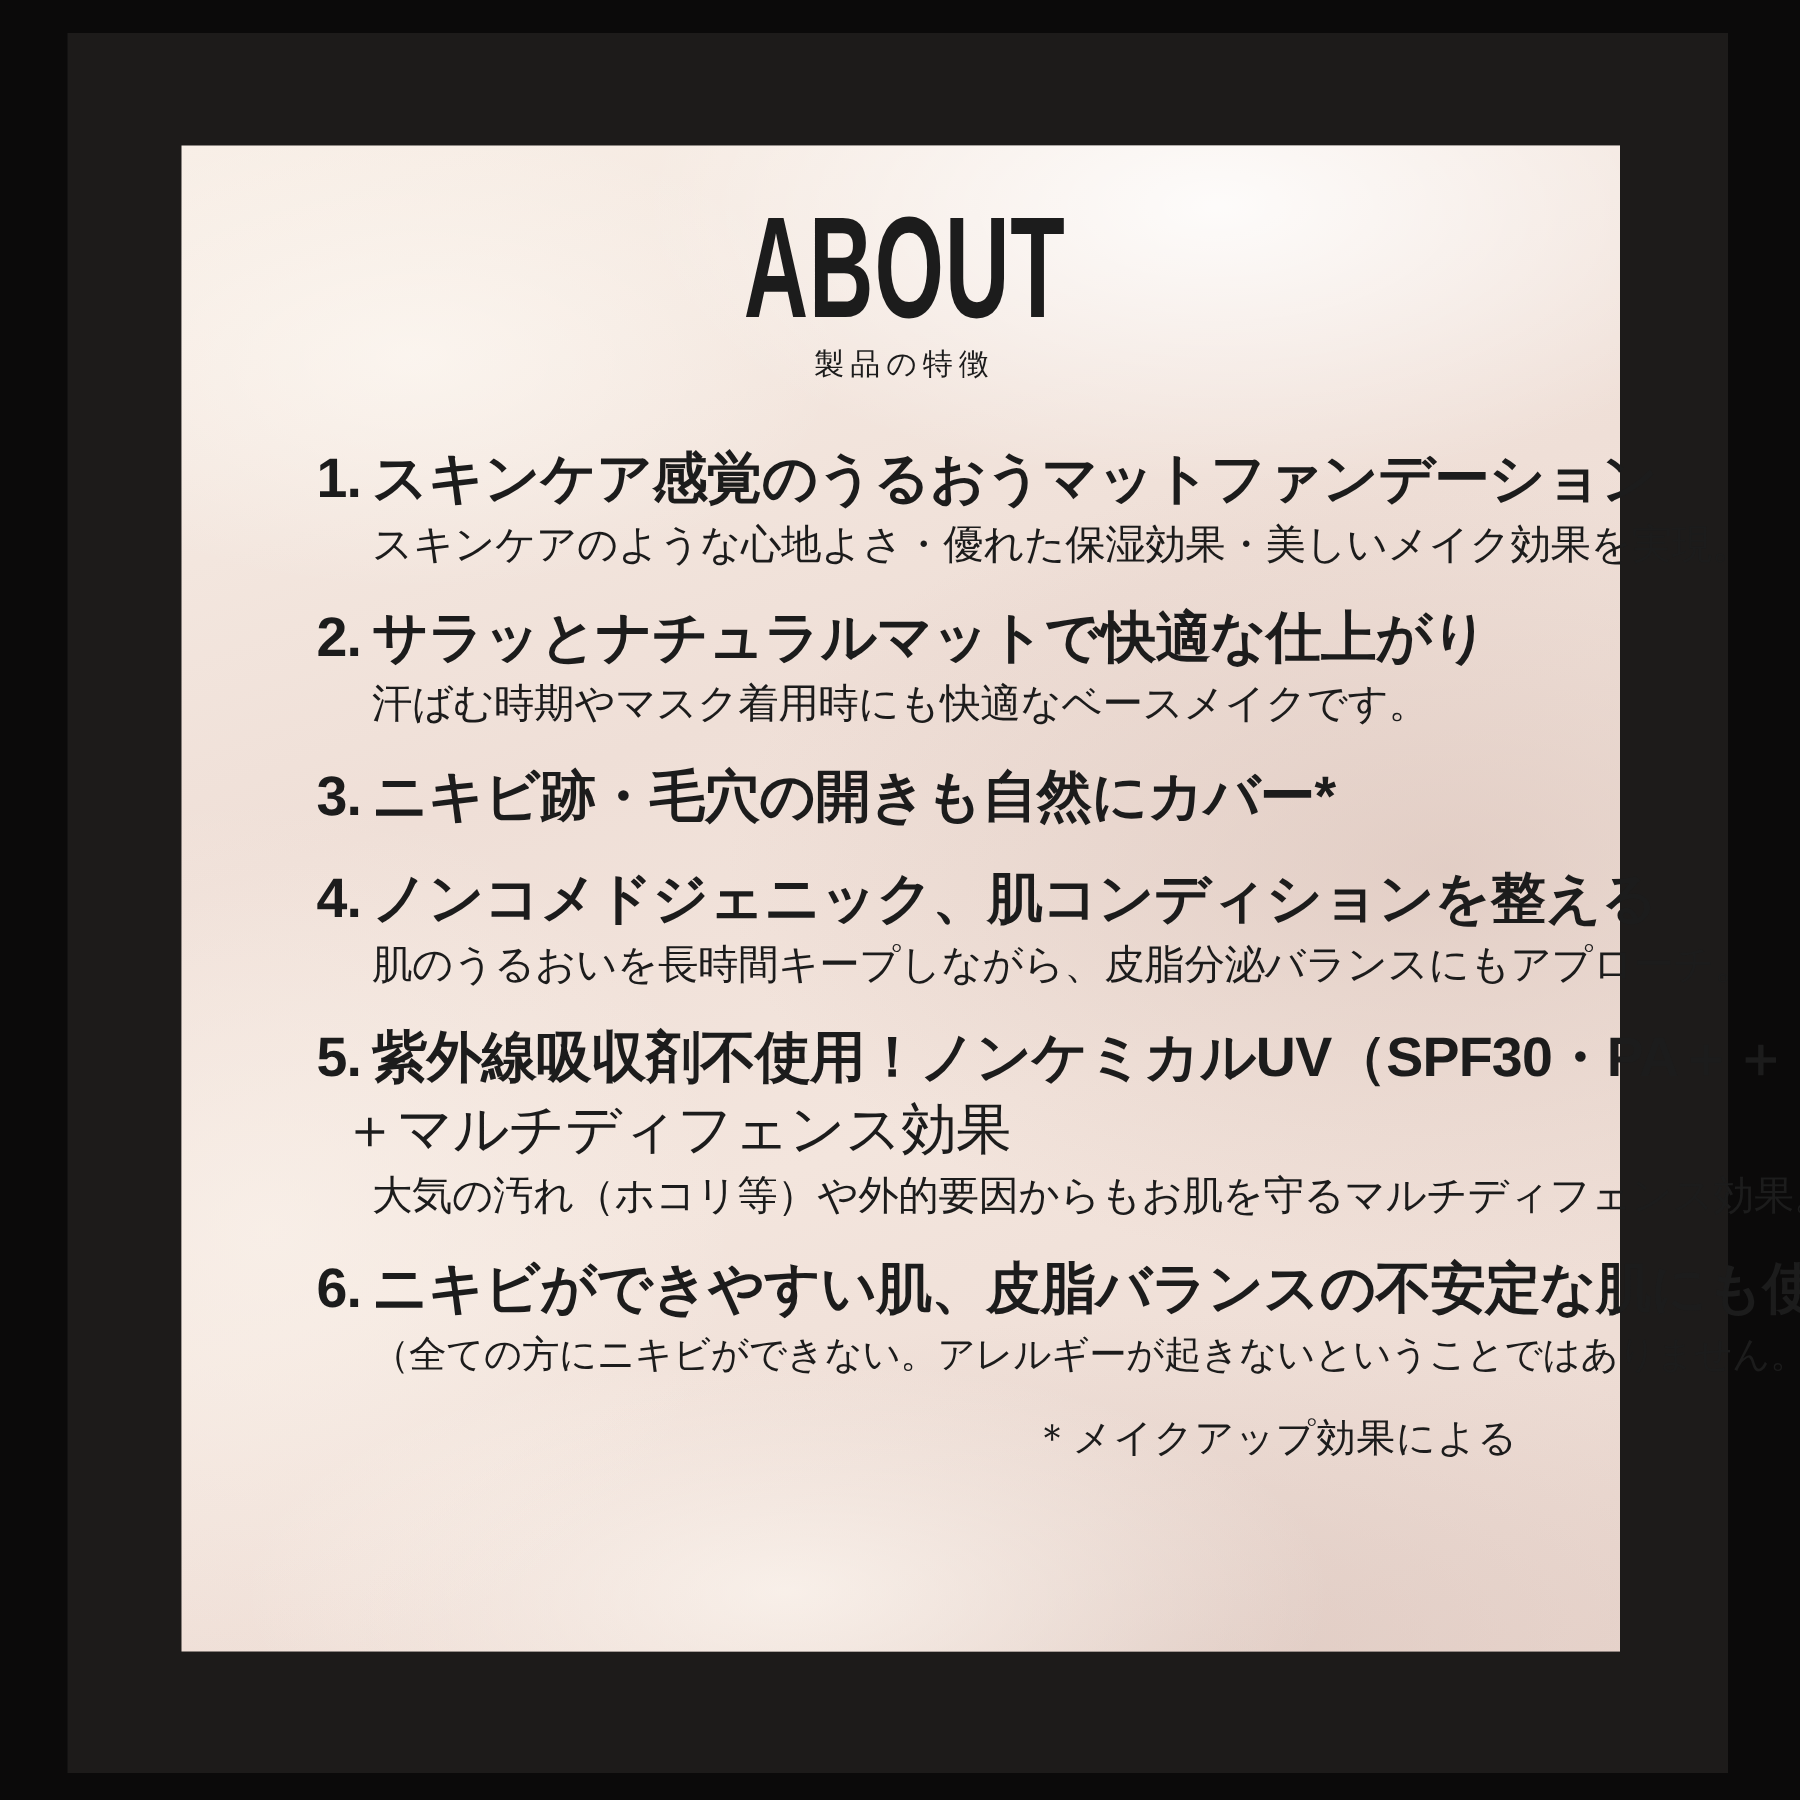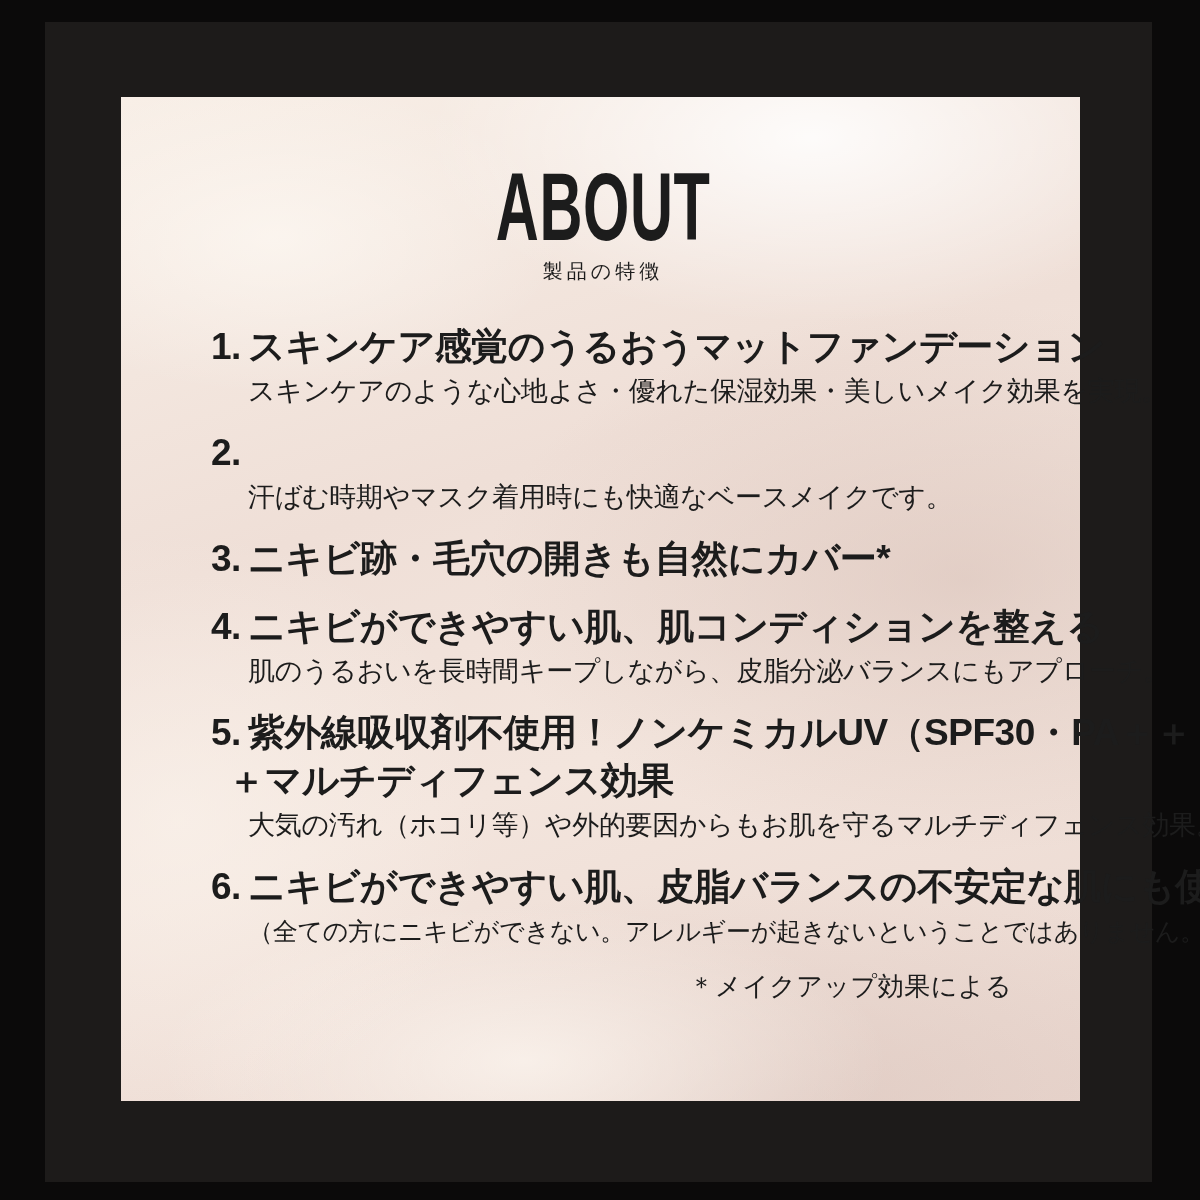--- a/index.html
+++ b/index.html
@@ -9,21 +9,21 @@
     font-family:"Liberation Sans","DejaVu Sans",sans-serif;
     -webkit-font-smoothing:antialiased;
   }
   .inner-frame{
     position:absolute;top:22px;left:45px;right:48px;bottom:18px;
     background:#1d1b1a;
   }
   .panel{
     position:absolute;top:97px;left:121px;width:959px;height:1004px;
     box-sizing:border-box;
-    padding:68px 40px 0 45px;
+    padding:40px 40px 0 45px;
     color:#1c1c1c;
     background:
       radial-gradient(ellipse 620px 300px at 72% 4%, rgba(255,255,255,0.85), rgba(255,255,255,0) 62%),
       radial-gradient(ellipse 480px 260px at 16% 14%, rgba(255,252,247,0.6), rgba(255,252,247,0) 60%),
       radial-gradient(ellipse 740px 420px at 88% 48%, rgba(213,188,179,0.55), rgba(213,188,179,0) 65%),
       radial-gradient(ellipse 520px 480px at 6% 72%, rgba(251,244,237,0.65), rgba(251,244,237,0) 60%),
       radial-gradient(ellipse 560px 240px at 42% 96%, rgba(255,250,244,0.7), rgba(255,250,244,0) 65%),
       radial-gradient(ellipse 800px 320px at 70% 100%, rgba(215,193,185,0.5), rgba(215,193,185,0) 70%),
       linear-gradient(162deg, #f8efe7 0%, #efdfd7 38%, #f3e5dd 62%, #ead7cf 100%);
   }
@@ -41,21 +41,21 @@
   }
   .features{margin-top:34px;padding-left:45px;padding-right:0;}
   .feature{margin-bottom:20px;}
   .head{
     display:flex;align-items:baseline;
     font-size:37px;line-height:48px;font-weight:700;
     letter-spacing:-0.5px;white-space:nowrap;
   }
   .num{flex:0 0 37px;font-weight:700;}
   .head-line2{
-    font-size:37px;line-height:48px;font-weight:700;
+    font-size:37px;line-height:48px;font-weight:400;
     letter-spacing:-0.5px;margin-left:17px;white-space:nowrap;
   }
   .detail{
     font-size:27px;line-height:36px;margin-top:2px;
     padding-left:37px;letter-spacing:-0.3px;white-space:nowrap;
   }
   .detail-small{font-size:25px;}
   .footnote{
     margin-top:22px;
     text-align:right;padding-right:28px;
@@ -80,35 +80,36 @@
       <div class="head">
         <span class="num">1.</span>
         <span>スキンケア感覚のうるおうマットファンデーション</span>
       </div>
       <div class="detail">スキンケアのような心地よさ・優れた保湿効果・美しいメイク効果を実現。</div>
     </div>
 
     <div class="feature">
       <div class="head">
         <span class="num">2.</span>
+        <span>サラッとナチュラルマットで快適な仕上がり</span>
       </div>
       <div class="detail">汗ばむ時期やマスク着用時にも快適なベースメイクです。</div>
     </div>
 
     <div class="feature">
       <div class="head">
         <span class="num">3.</span>
         <span>ニキビ跡・毛穴の開きも自然にカバー*</span>
       </div>
     </div>
 
     <div class="feature">
       <div class="head">
         <span class="num">4.</span>
-        <span>ニキビができやすい肌、肌コンディションを整える</span>
+        <span>ノンコメドジェニック、肌コンディションを整える</span>
       </div>
       <div class="detail">肌のうるおいを長時間キープしながら、皮脂分泌バランスにもアプローチ。</div>
     </div>
 
     <div class="feature">
       <div class="head">
         <span class="num">5.</span>
         <span>紫外線吸収剤不使用！ノンケミカルUV（SPF30・PA＋＋＋）</span>
       </div>
       <div class="head-line2">＋マルチディフェンス効果</div>

